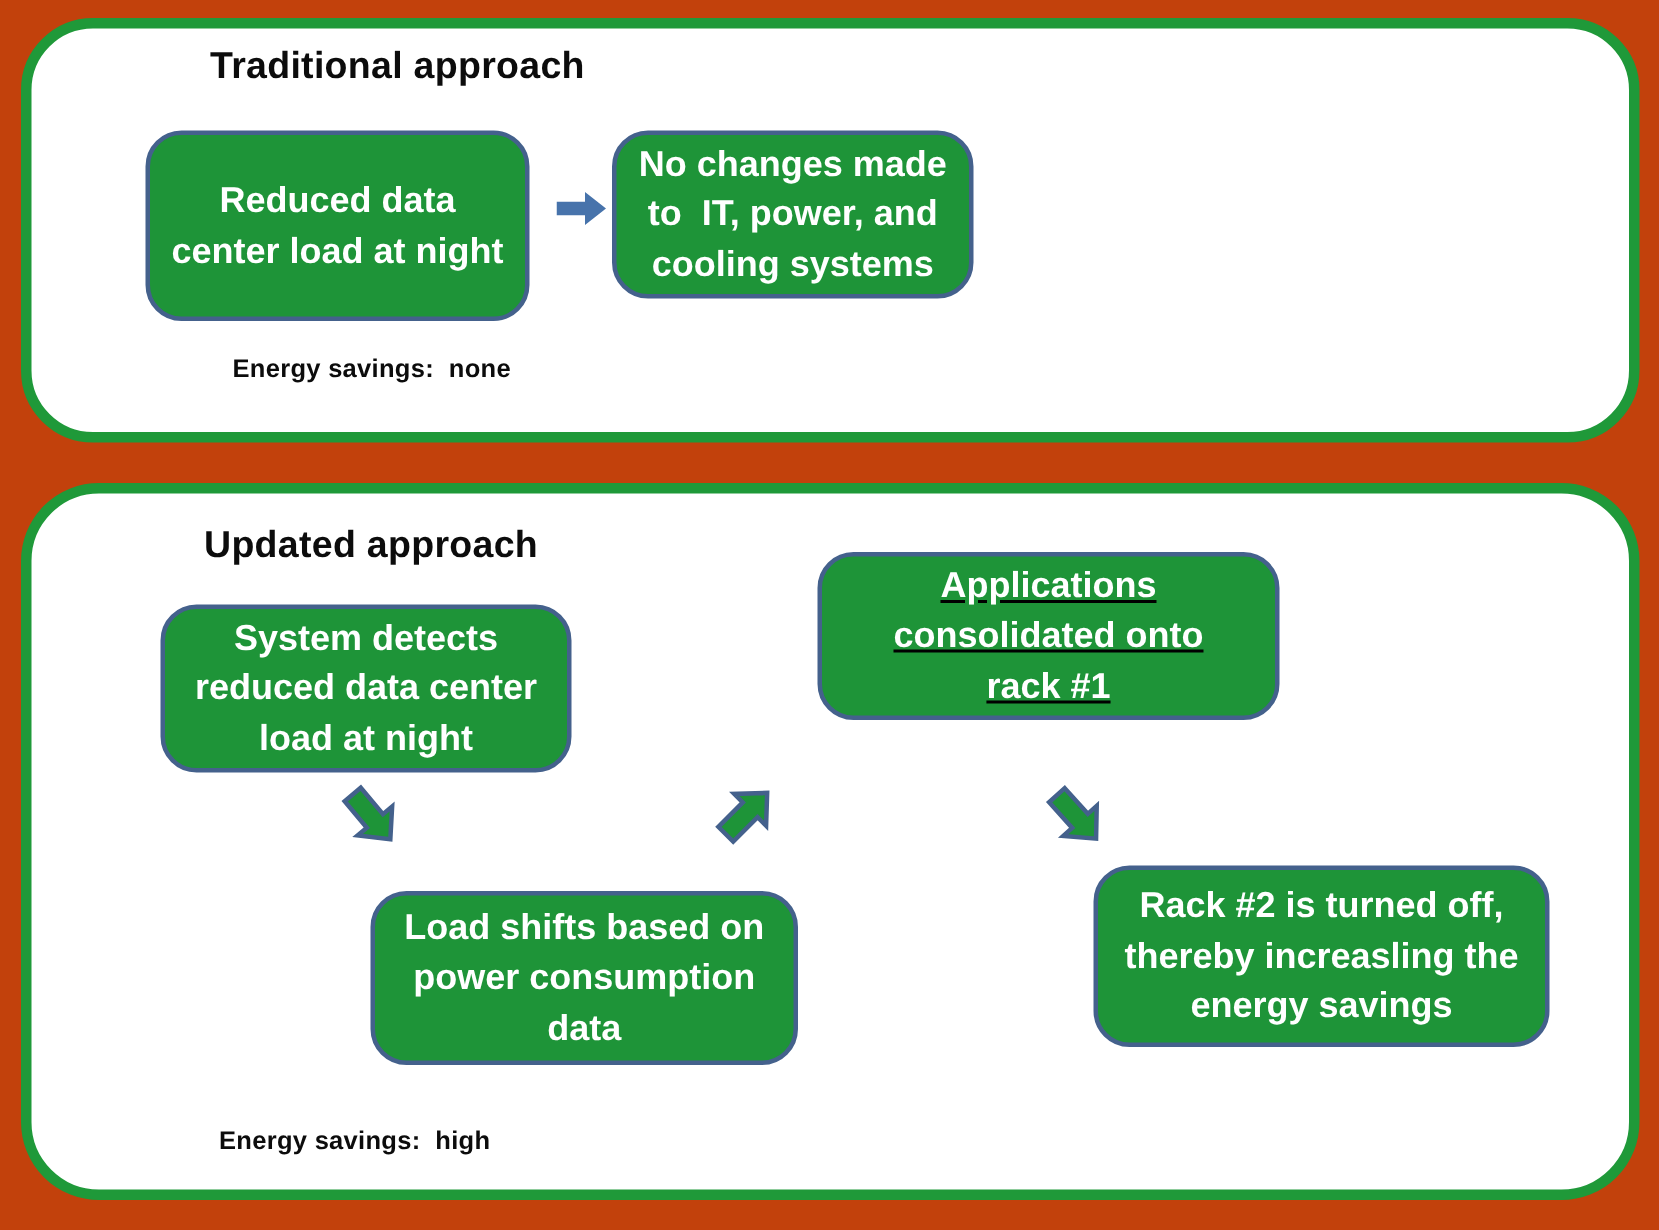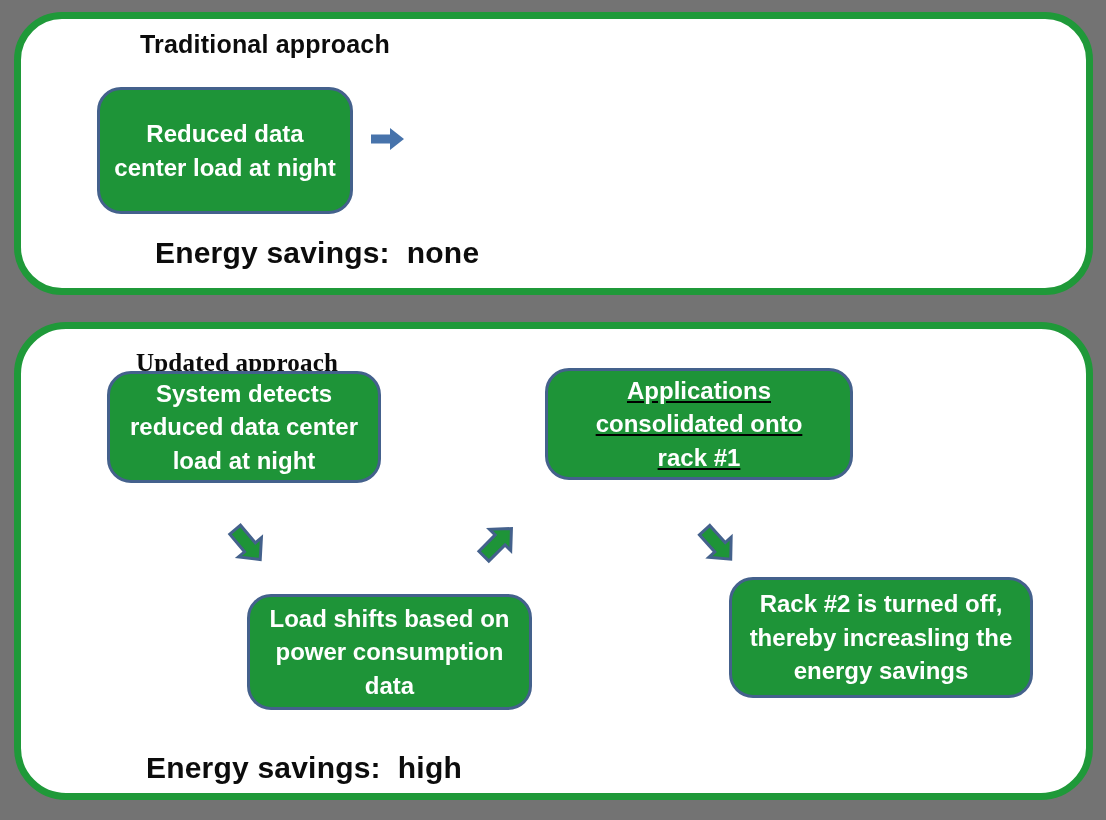--- a/index.html
+++ b/index.html
@@ -5,41 +5,41 @@
   html, body {
     margin: 0;
     padding: 0;
     background: #ffffff;
     font-family: "Liberation Sans", sans-serif;
   }
   .stage {
     position: relative;
     width: 1106px;
     height: 820px;
-    background: #737373;
+    background: #c2410c;
     overflow: hidden;
   }
   .panel {
     position: absolute;
     border: 7px solid #1f9939;
     border-radius: 48px;
     background: #ffffff;
     box-sizing: border-box;
   }
   .panel-title {
     position: absolute;
     font-size: 25px;
     font-weight: 700;
     color: #0c0c0c;
     white-space: pre-wrap;
     letter-spacing: 0.2px;
   }
   .savings-label {
     position: absolute;
-    font-size: 30px;
+    font-size: 17px;
     font-weight: 700;
     color: #0c0c0c;
     white-space: pre-wrap;
     letter-spacing: 0.2px;
   }
   .node {
     position: absolute;
     background: #1e9438;
     border: 3px solid #44618c;
     border-radius: 24px;
@@ -75,28 +75,33 @@
     <span class="node-text">Reduced data
 center load at night</span>
   </div>
 
   <span class="icon-wrap" style="left:371px; top:127px;">
     <svg width="34" height="24" viewBox="0 0 34 24">
       <polygon points="0,7.5 19,7.5 19,1 33,12 19,23 19,16.5 0,16.5" fill="#4773ab"></polygon>
     </svg>
   </span>
 
+  <div class="node" style="left:408px; top:87px; width:241px; height:112px;">
+    <span class="node-text">No changes made
+to  IT, power, and
+cooling systems</span>
+  </div>
 
   <div class="savings-label" style="left:155px; top:236px;">Energy savings:  none</div>
 
   <div class="panel" style="left:14px; top:322px; width:1079px; height:478px; border-radius:52px;"></div>
 
-  <div class="panel-title" style="left:136px; top:349px;font-family:Liberation Serif, serif;">Updated approach</div>
+  <div class="panel-title" style="left:136px; top:349px;">Updated approach</div>
 
-  <div class="node" style="left:107px; top:371px; width:274px; height:112px;">
+  <div class="node" style="left:107px; top:403px; width:274px; height:112px;">
     <span class="node-text">System detects
 reduced data center
 load at night</span>
   </div>
 
   <div class="node" style="left:545px; top:368px; width:308px; height:112px;text-decoration:underline;">
     <span class="node-text">Applications
 consolidated onto
 rack #1</span>
   </div>

